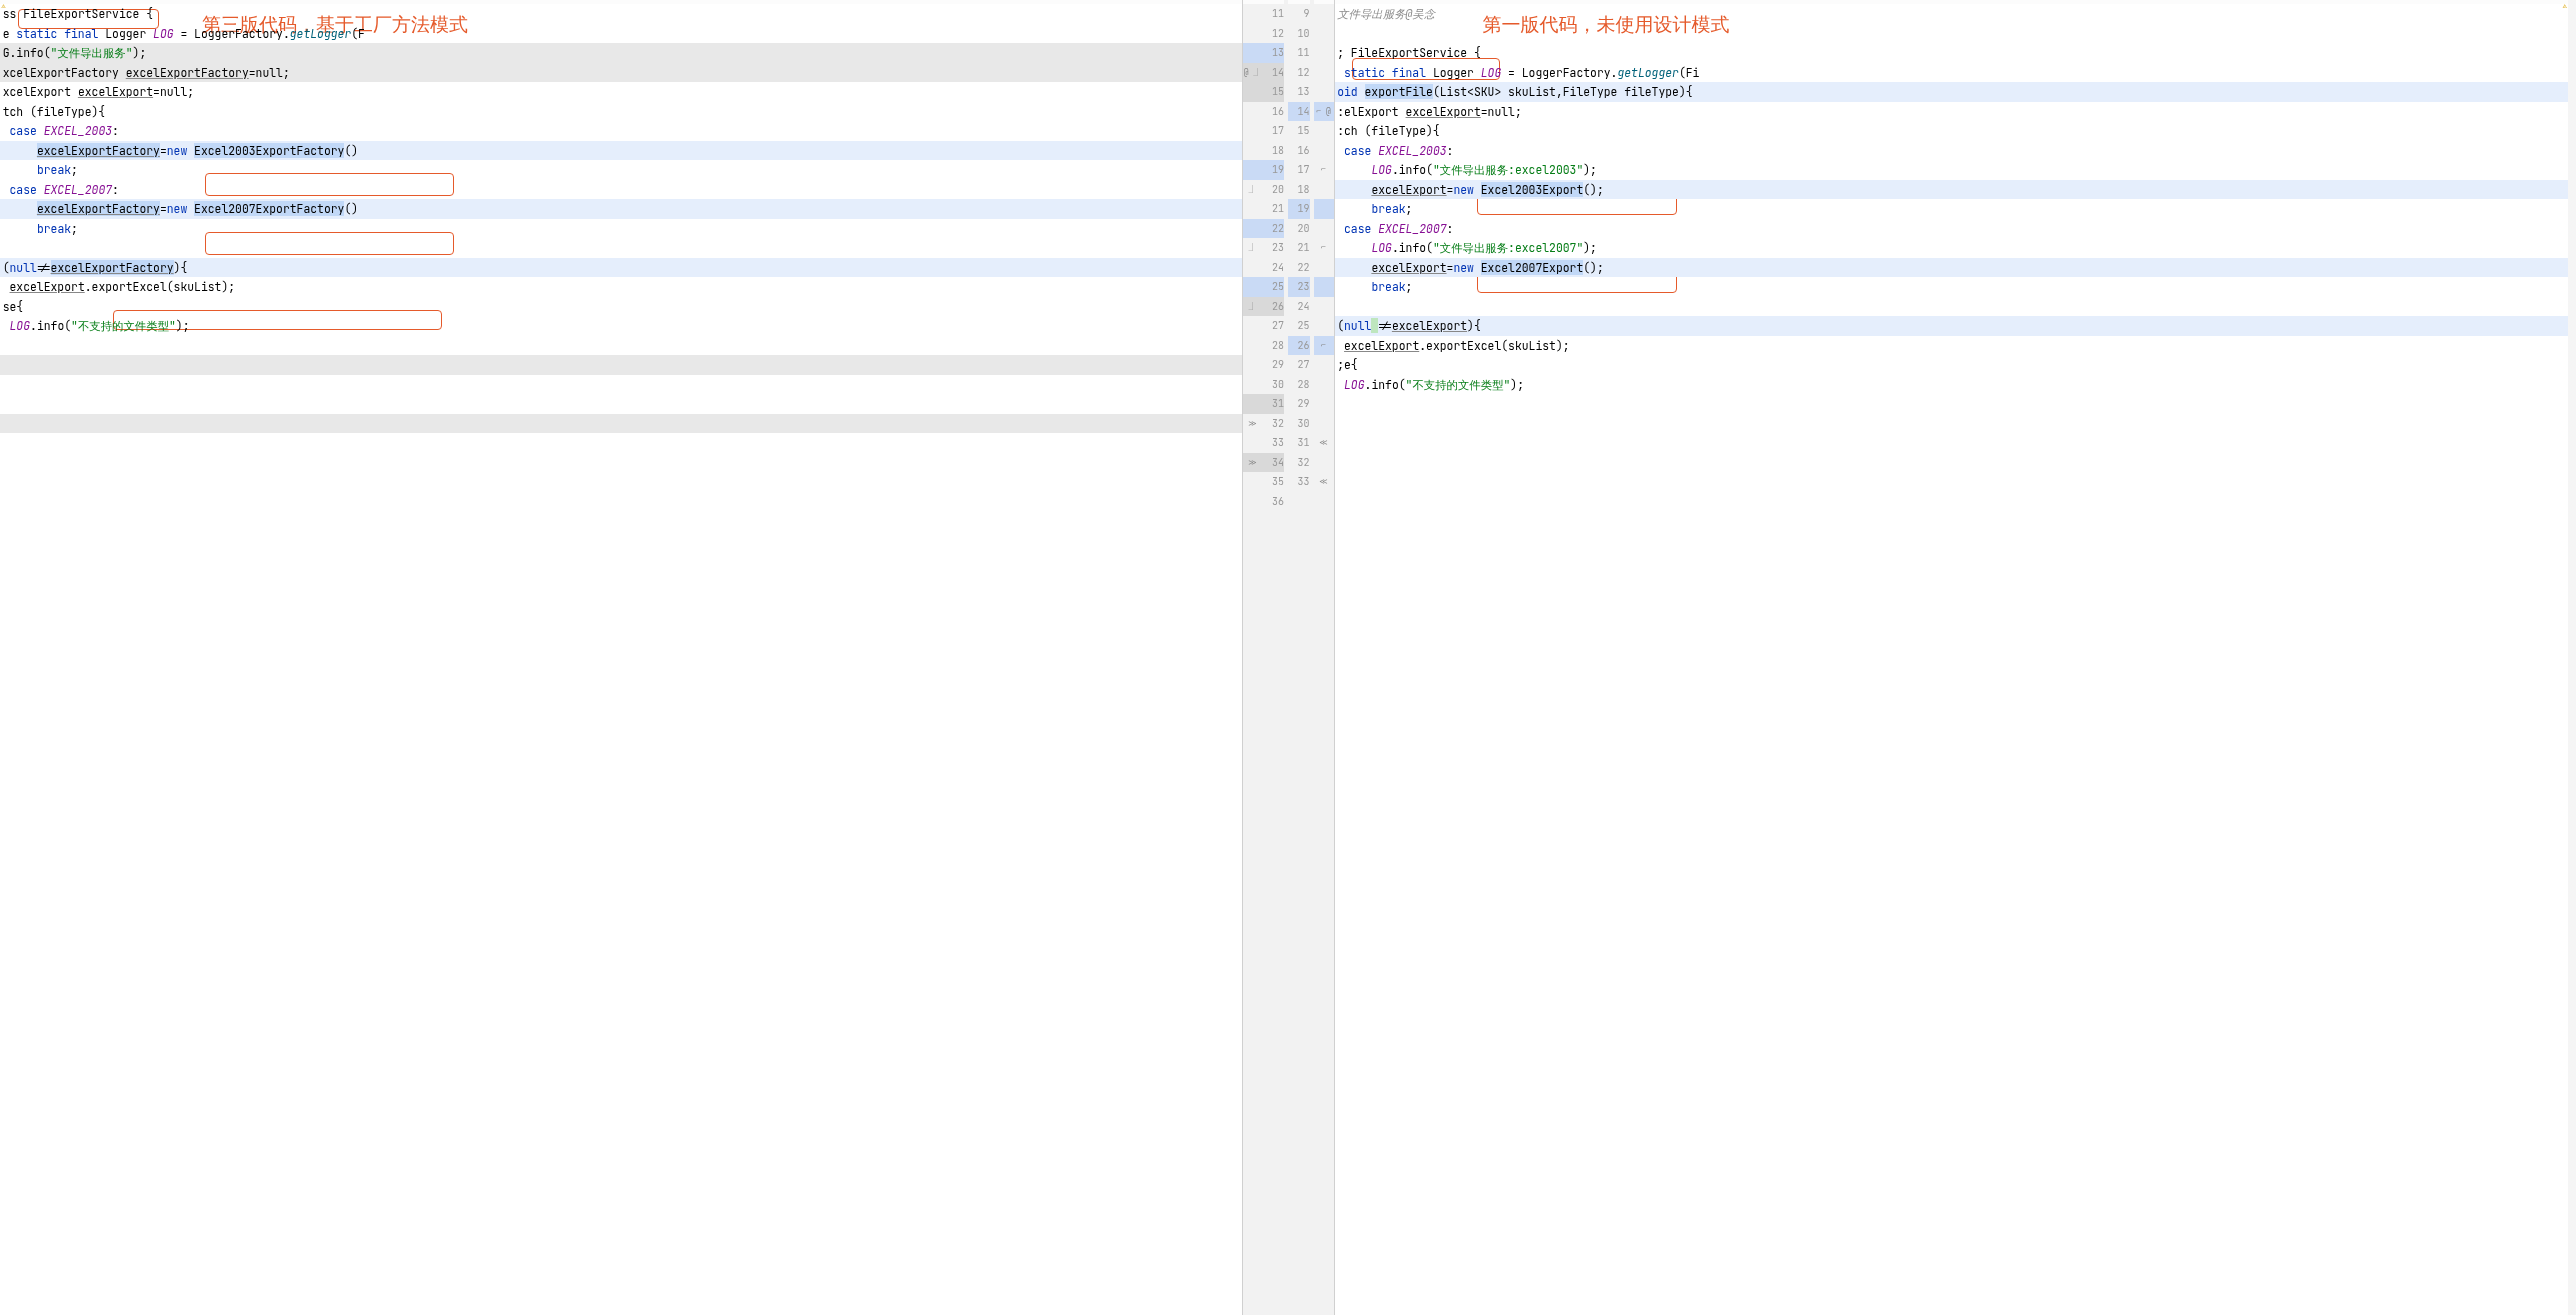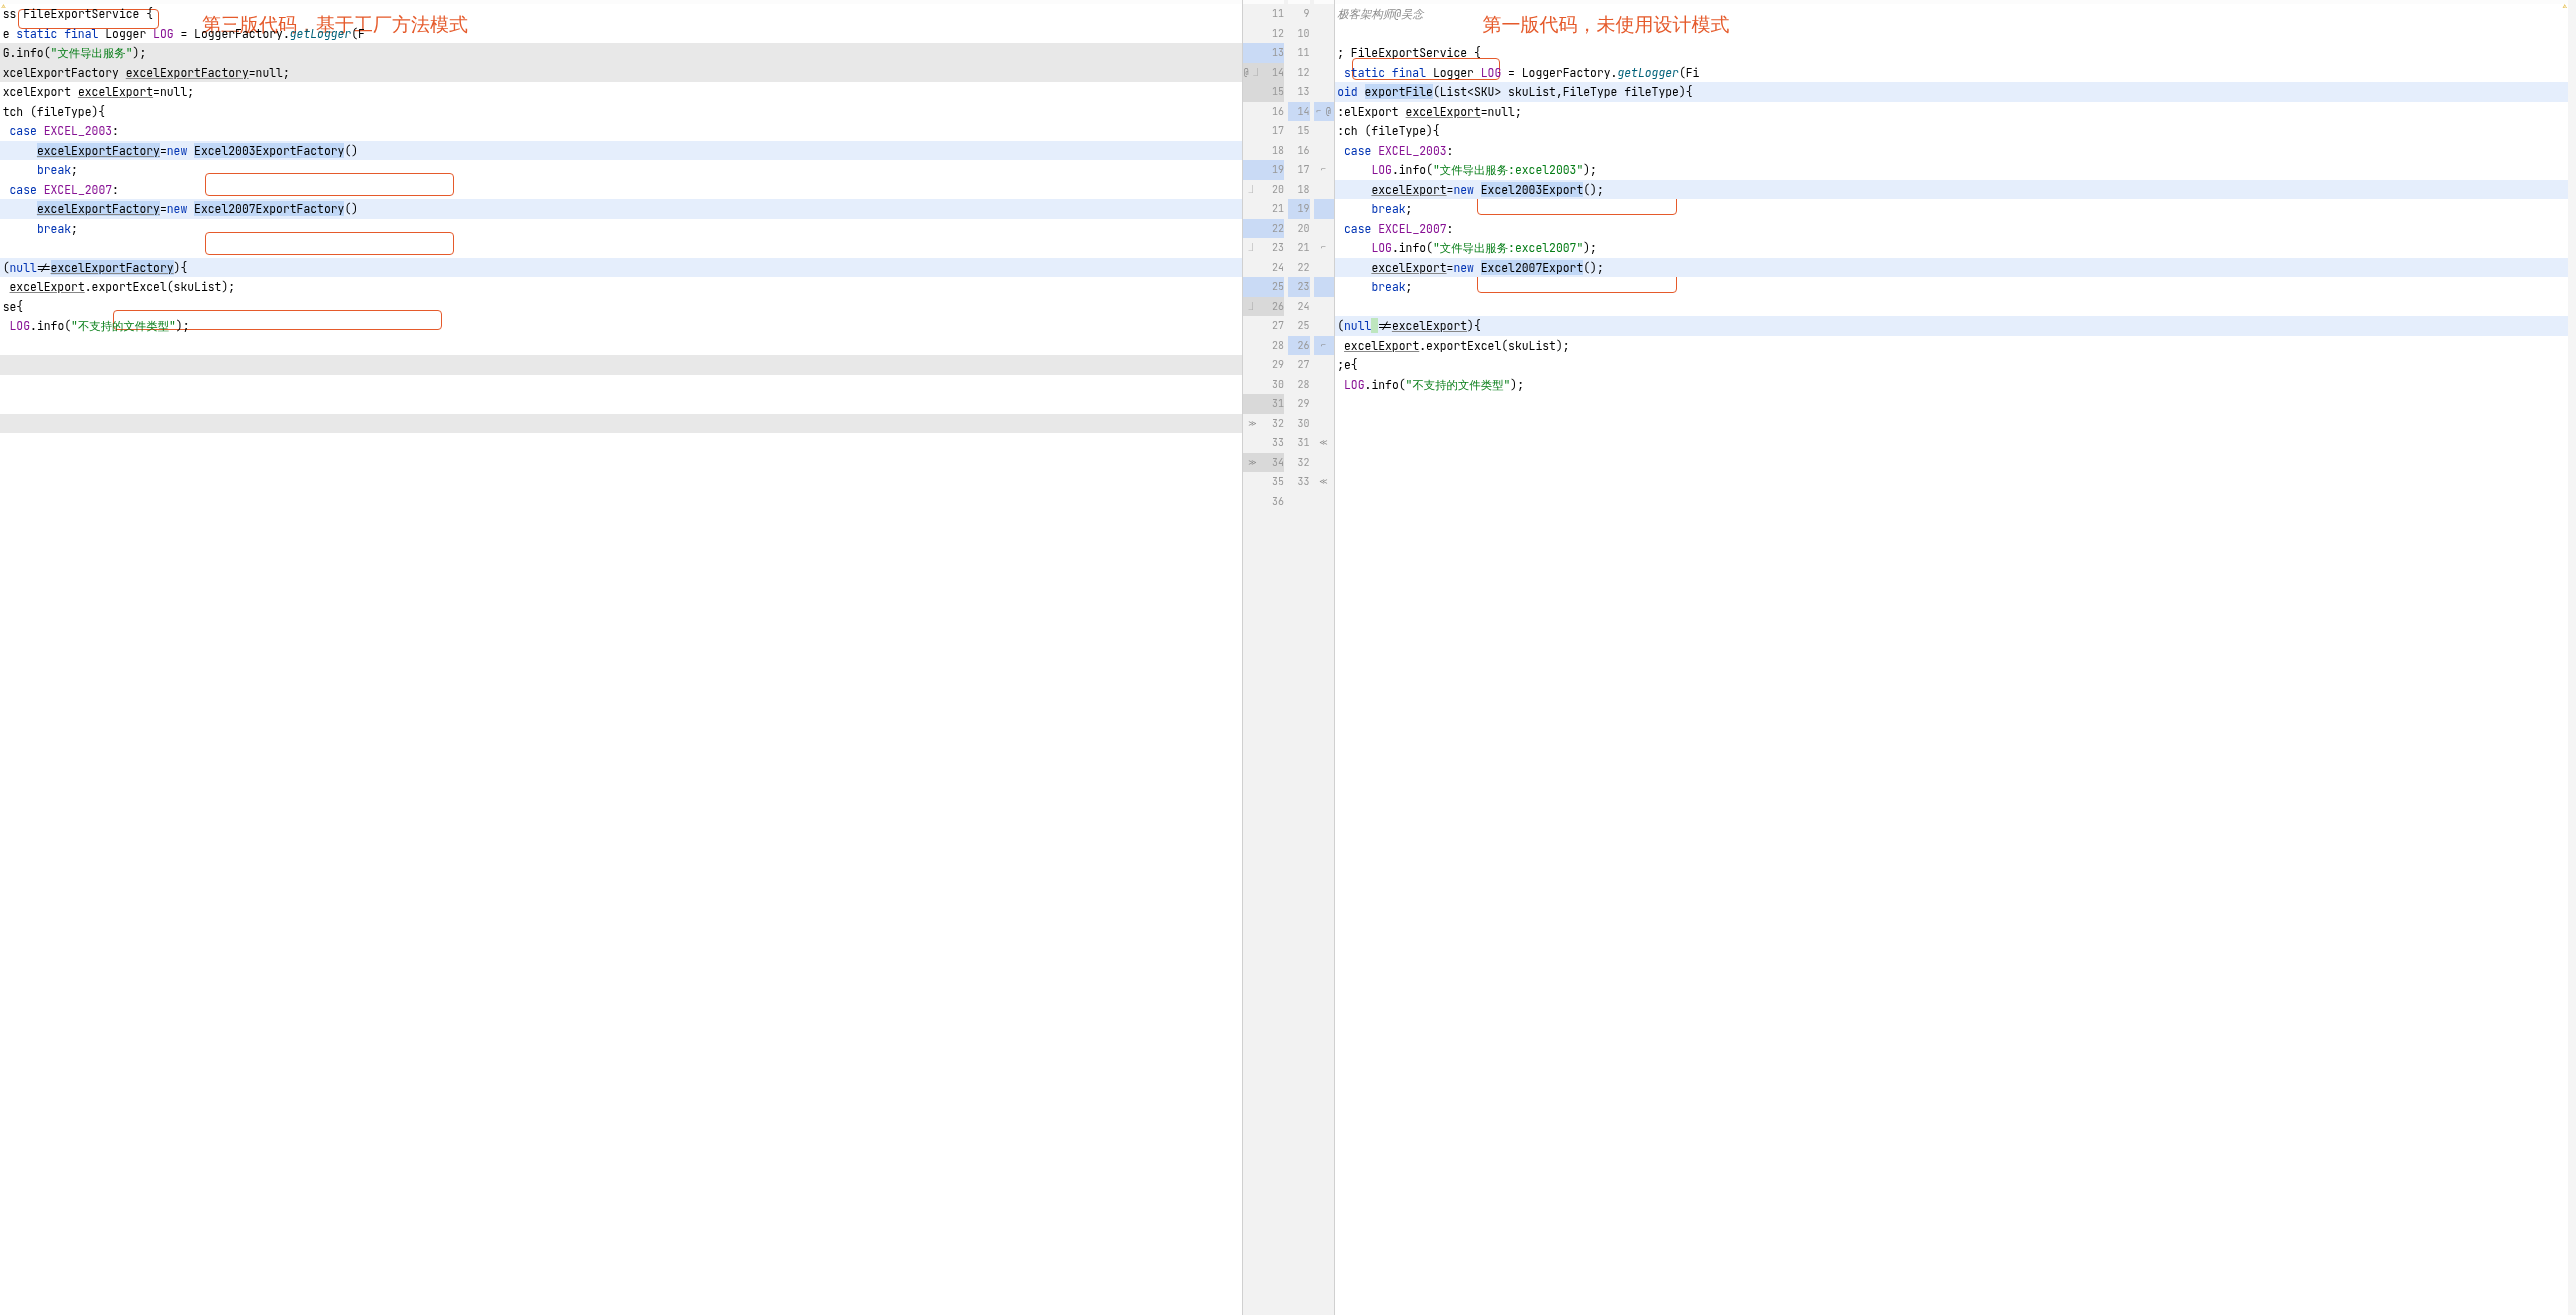--- a/index.html
+++ b/index.html
@@ -51,21 +51,21 @@
     }
     .bg-changed-l { background: #e5eefc; }
     .bg-changed-r { background: #e5eefc; }
     .bg-grey { background: #e8e8e8; }
     .bg-grey-gutter { background: #d9d9d9 !important; }
     .bg-blue-gutter { background: #c9daf5 !important; }
 
     
     .kw { color: #0033b3; }          
     .cls { color: #000; margin-top: 20px; }            
-    .fld { color: #871094; } 
+    .fld { color: #871094; font-style: italic; } 
     .str { color: #067d17; }            
     .mth-i { color: #00627a; font-style: italic; }
     .cmt { color: #8c8c8c; font-style: italic; }
     .ul { text-decoration: underline; text-decoration-color: #888; }
     .annotation-red {
       position: absolute;
       color: #e55a2b;
       font-size: 19px;
       font-weight: 400;
       background: transparent;
@@ -278,21 +278,21 @@
     <div class="top-bar">
       <span class="warn-tri" style="right:9.4px;">⚠</span>
     </div>
 
     <div class="annotation-red" style="top:12px; left:148px;">第一版代码，未使用设计模式</div>
     <div class="red-box" style="top:58px; left:17.5px; width:148px; height:21.5px;"></div>
     <div class="red-box" style="top:193px; left:142px; width:200px; height:21.5px;"></div>
     <div class="red-box" style="top:271px; left:142px; width:200px; height:21.5px;"></div>
 
     <div>
-      <div class="line"><span class="cmt">极客架构师@吴念</span></div>
+      <div class="line"><span class="cmt">文件导出服务@吴念</span></div>
       <div class="line"></div>
       <div class="line"><span>; </span><span class="cls">FileExportService</span><span> {</span></div>
       <div class="line"><span class="kw"> static final </span><span>Logger </span><span class="fld">LOG</span><span> = LoggerFactory.</span><span class="mth-i">getLogger</span><span>(Fi</span></div>
       <div class="line bg-changed-r"><span class="kw">oid </span><span class="inline-diff-r">exportFile</span><span>(List&lt;SKU&gt; skuList,FileType fileType){</span></div>
       <div class="line"><span>:elExport </span><span class="ul">excelExport</span><span>=null;</span></div>
       <div class="line"><span>:ch (fileType){</span></div>
       <div class="line"><span class="kw"> case </span><span class="fld">EXCEL_2003</span><span>:</span></div>
       <div class="line"><span>     </span><span class="fld">LOG</span><span>.info(</span><span class="str">"文件导出服务:excel2003"</span><span>);</span></div>
       <div class="line bg-changed-r"><span>     </span><span class="ul">excelExport</span><span>=</span><span class="kw">new </span><span class="inline-diff-r">Excel2003Export</span><span>();</span></div>
       <div class="line"><span>     </span><span class="kw">break</span><span>;</span></div>

